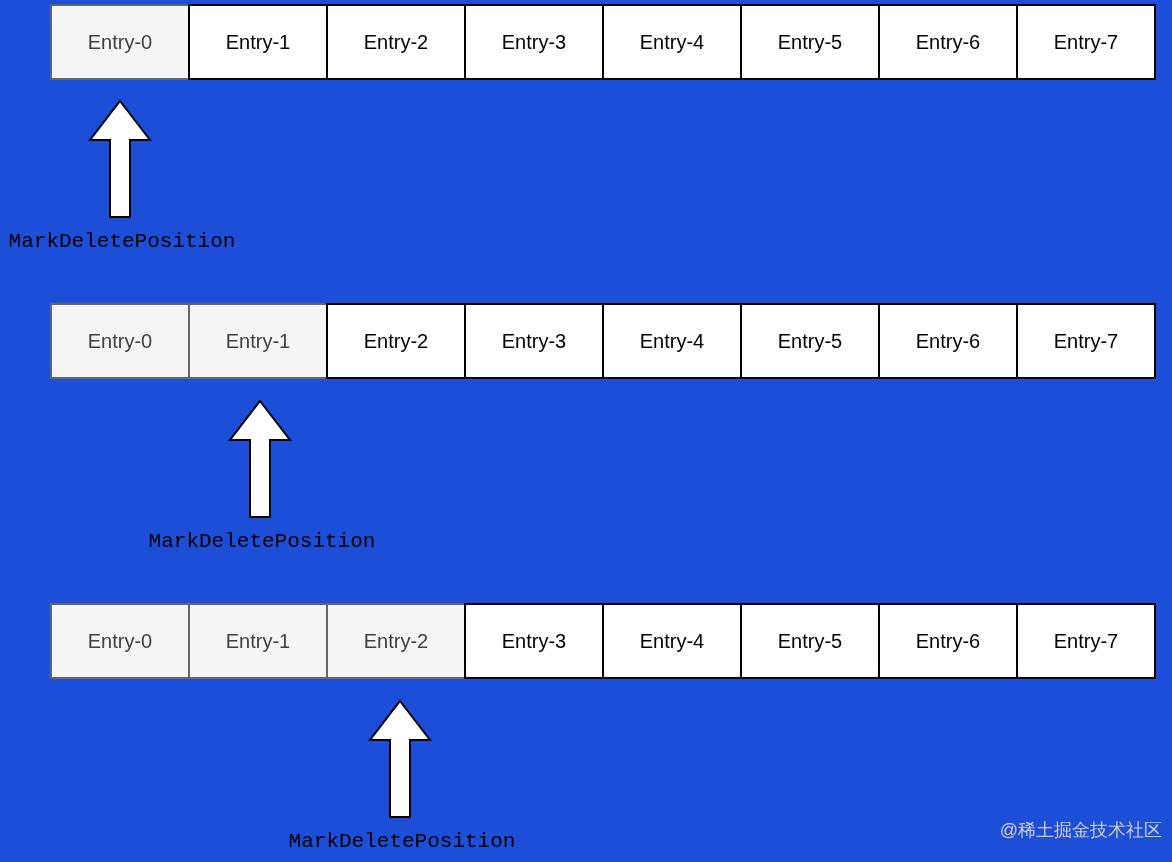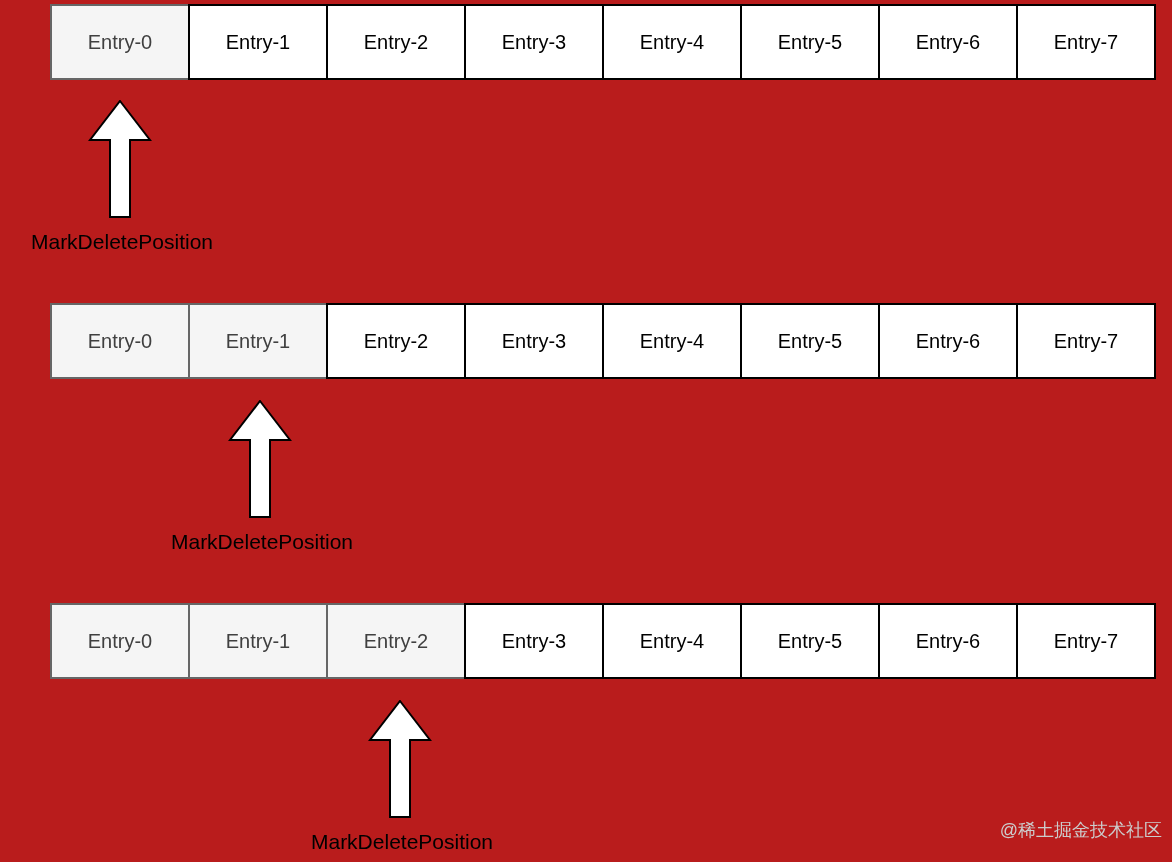--- a/index.html
+++ b/index.html
@@ -5,21 +5,21 @@
   html, body {
     margin: 0;
     padding: 0;
     background: #ffffff;
     font-family: "Liberation Sans", sans-serif;
   }
   .canvas {
     position: relative;
     width: 1172px;
     height: 862px;
-    background: #b91c1c;
+    background: #1d4ed8;
     overflow: hidden;
   }
   .array-row {
     position: absolute;
     left: 50px;
     display: flex;
   }
   .cell {
     box-sizing: border-box;
     width: 140px;
@@ -46,20 +46,21 @@
     position: absolute;
     width: 64px;
     height: 118px;
   }
   .marker-label {
     position: absolute;
     transform: translateX(-50%);
     font-size: 21px;
     color: #000000;
     white-space: nowrap;
+    font-family: Liberation Mono, monospace;
   }
   .watermark {
     position: absolute;
     right: 10px;
     bottom: 20px;
     font-size: 18px;
     color: #cccccc;
     white-space: nowrap;
     margin-left: 16px;
   }

